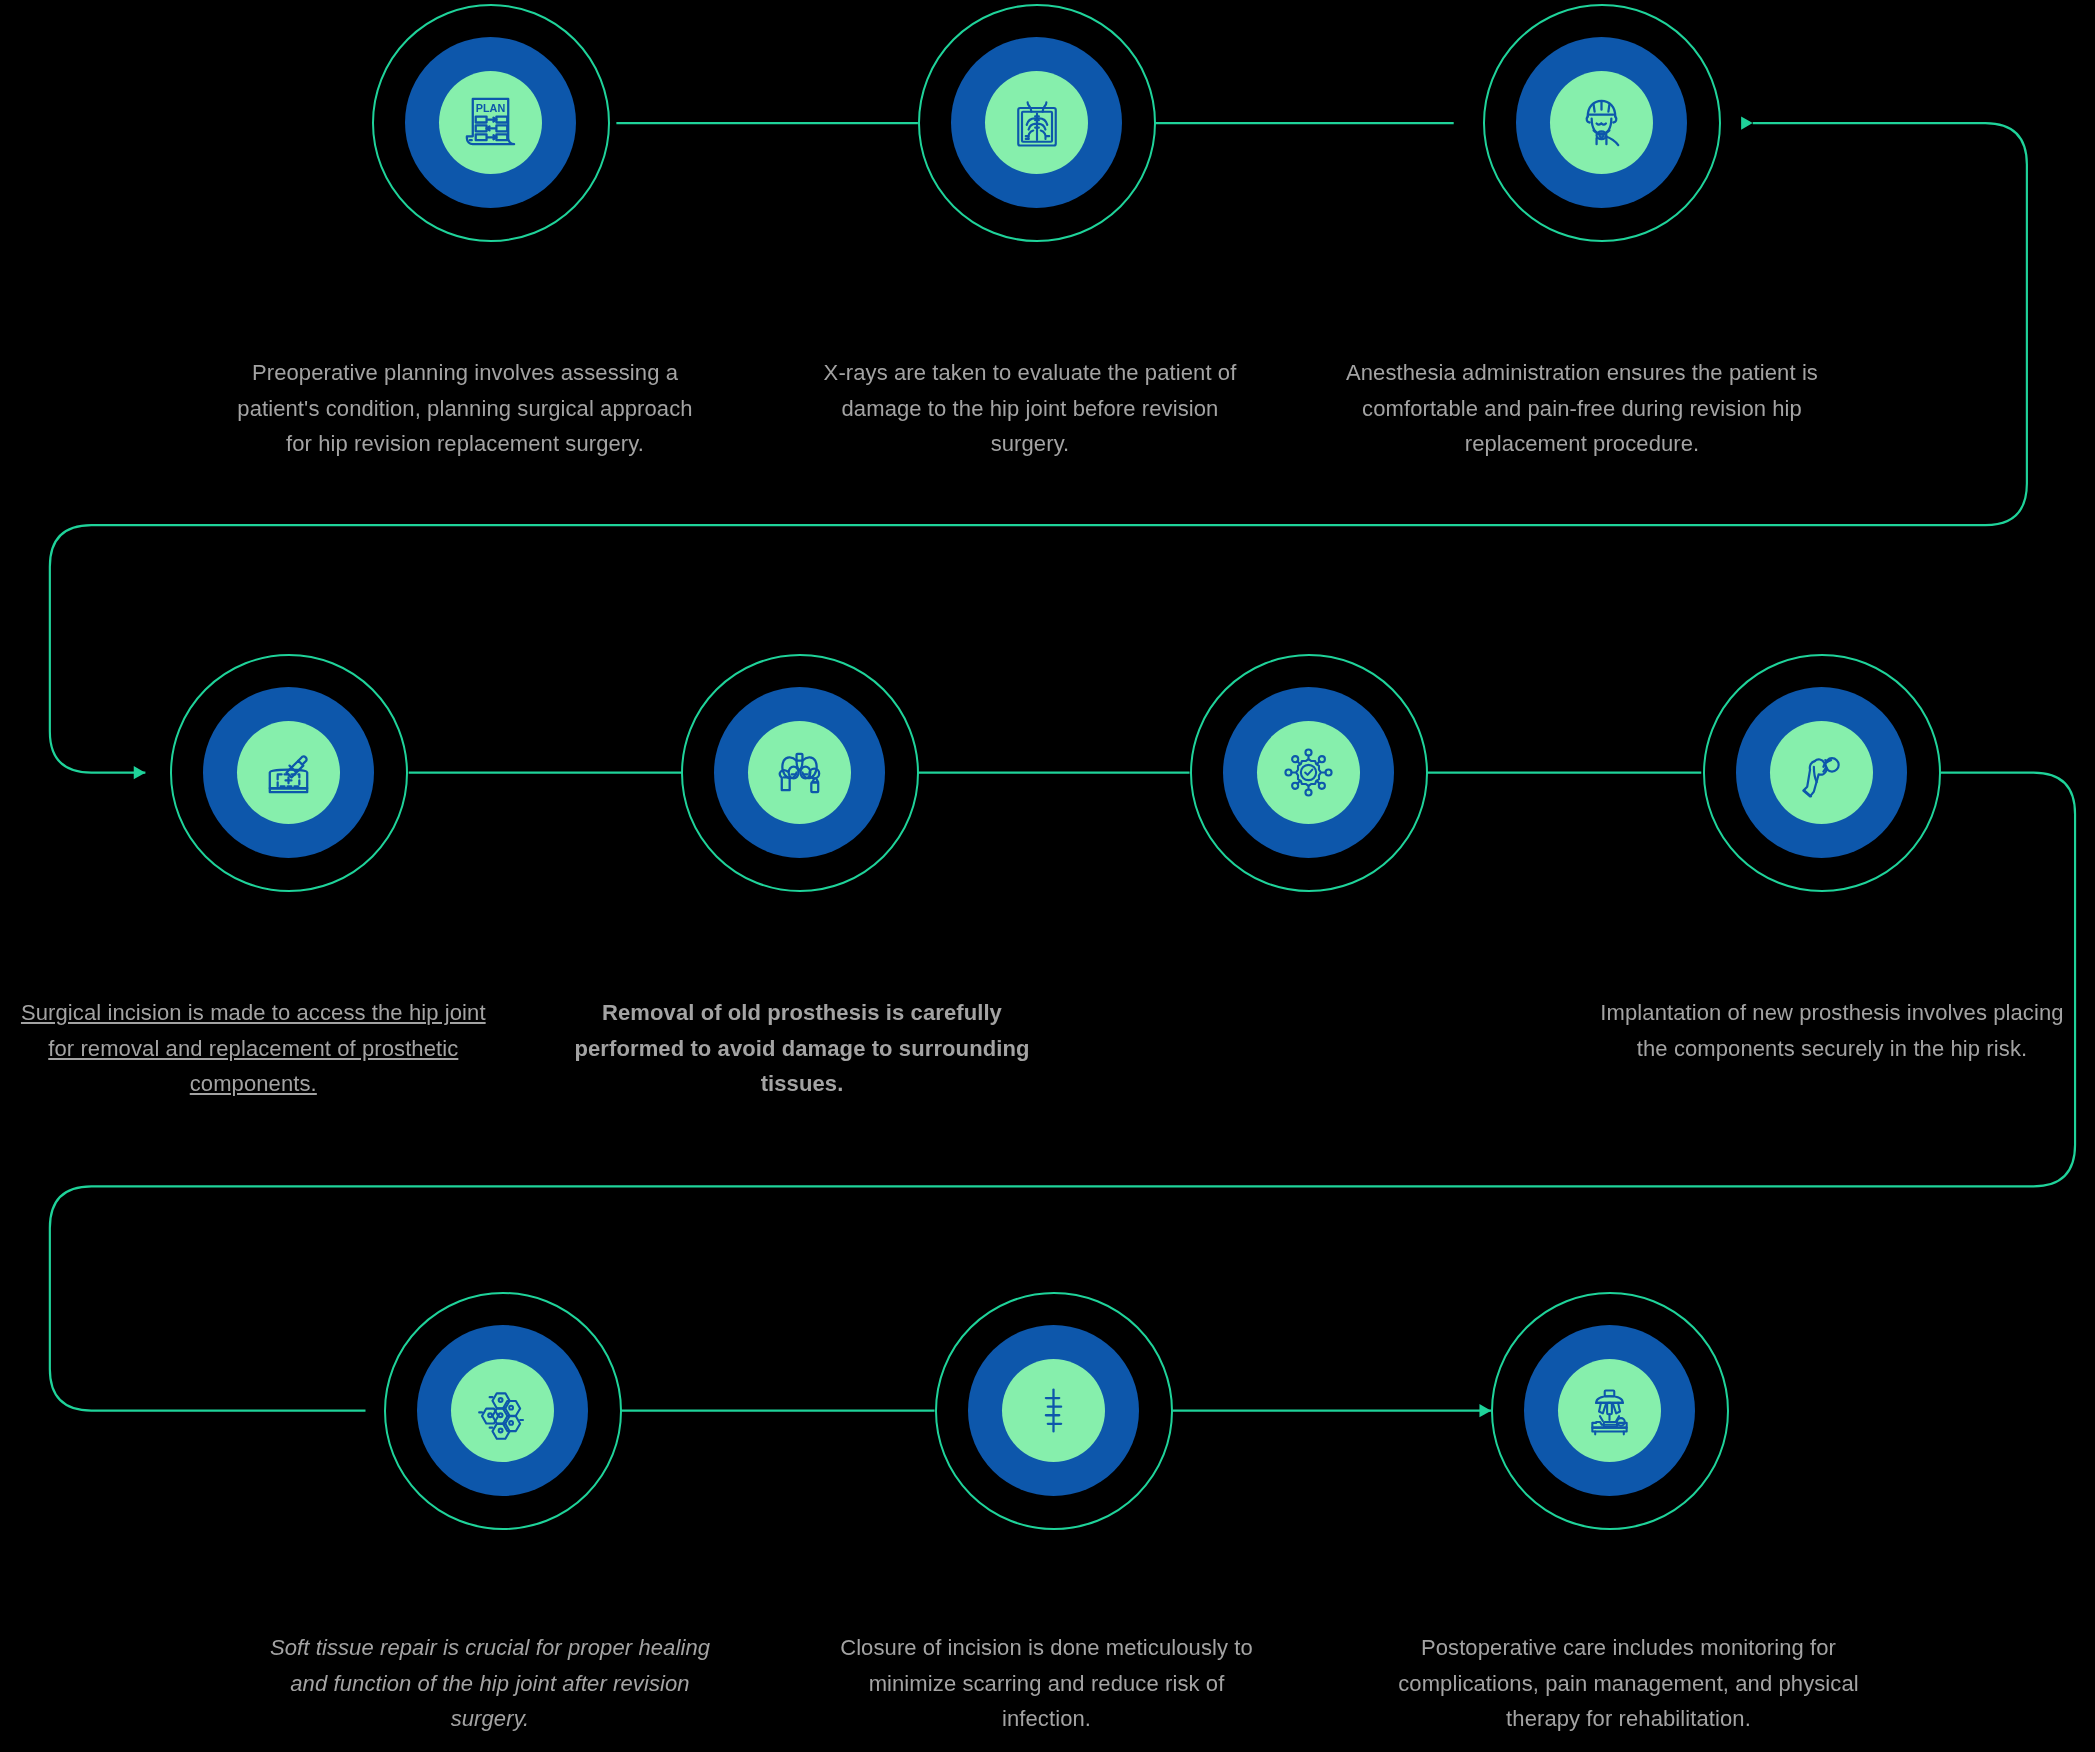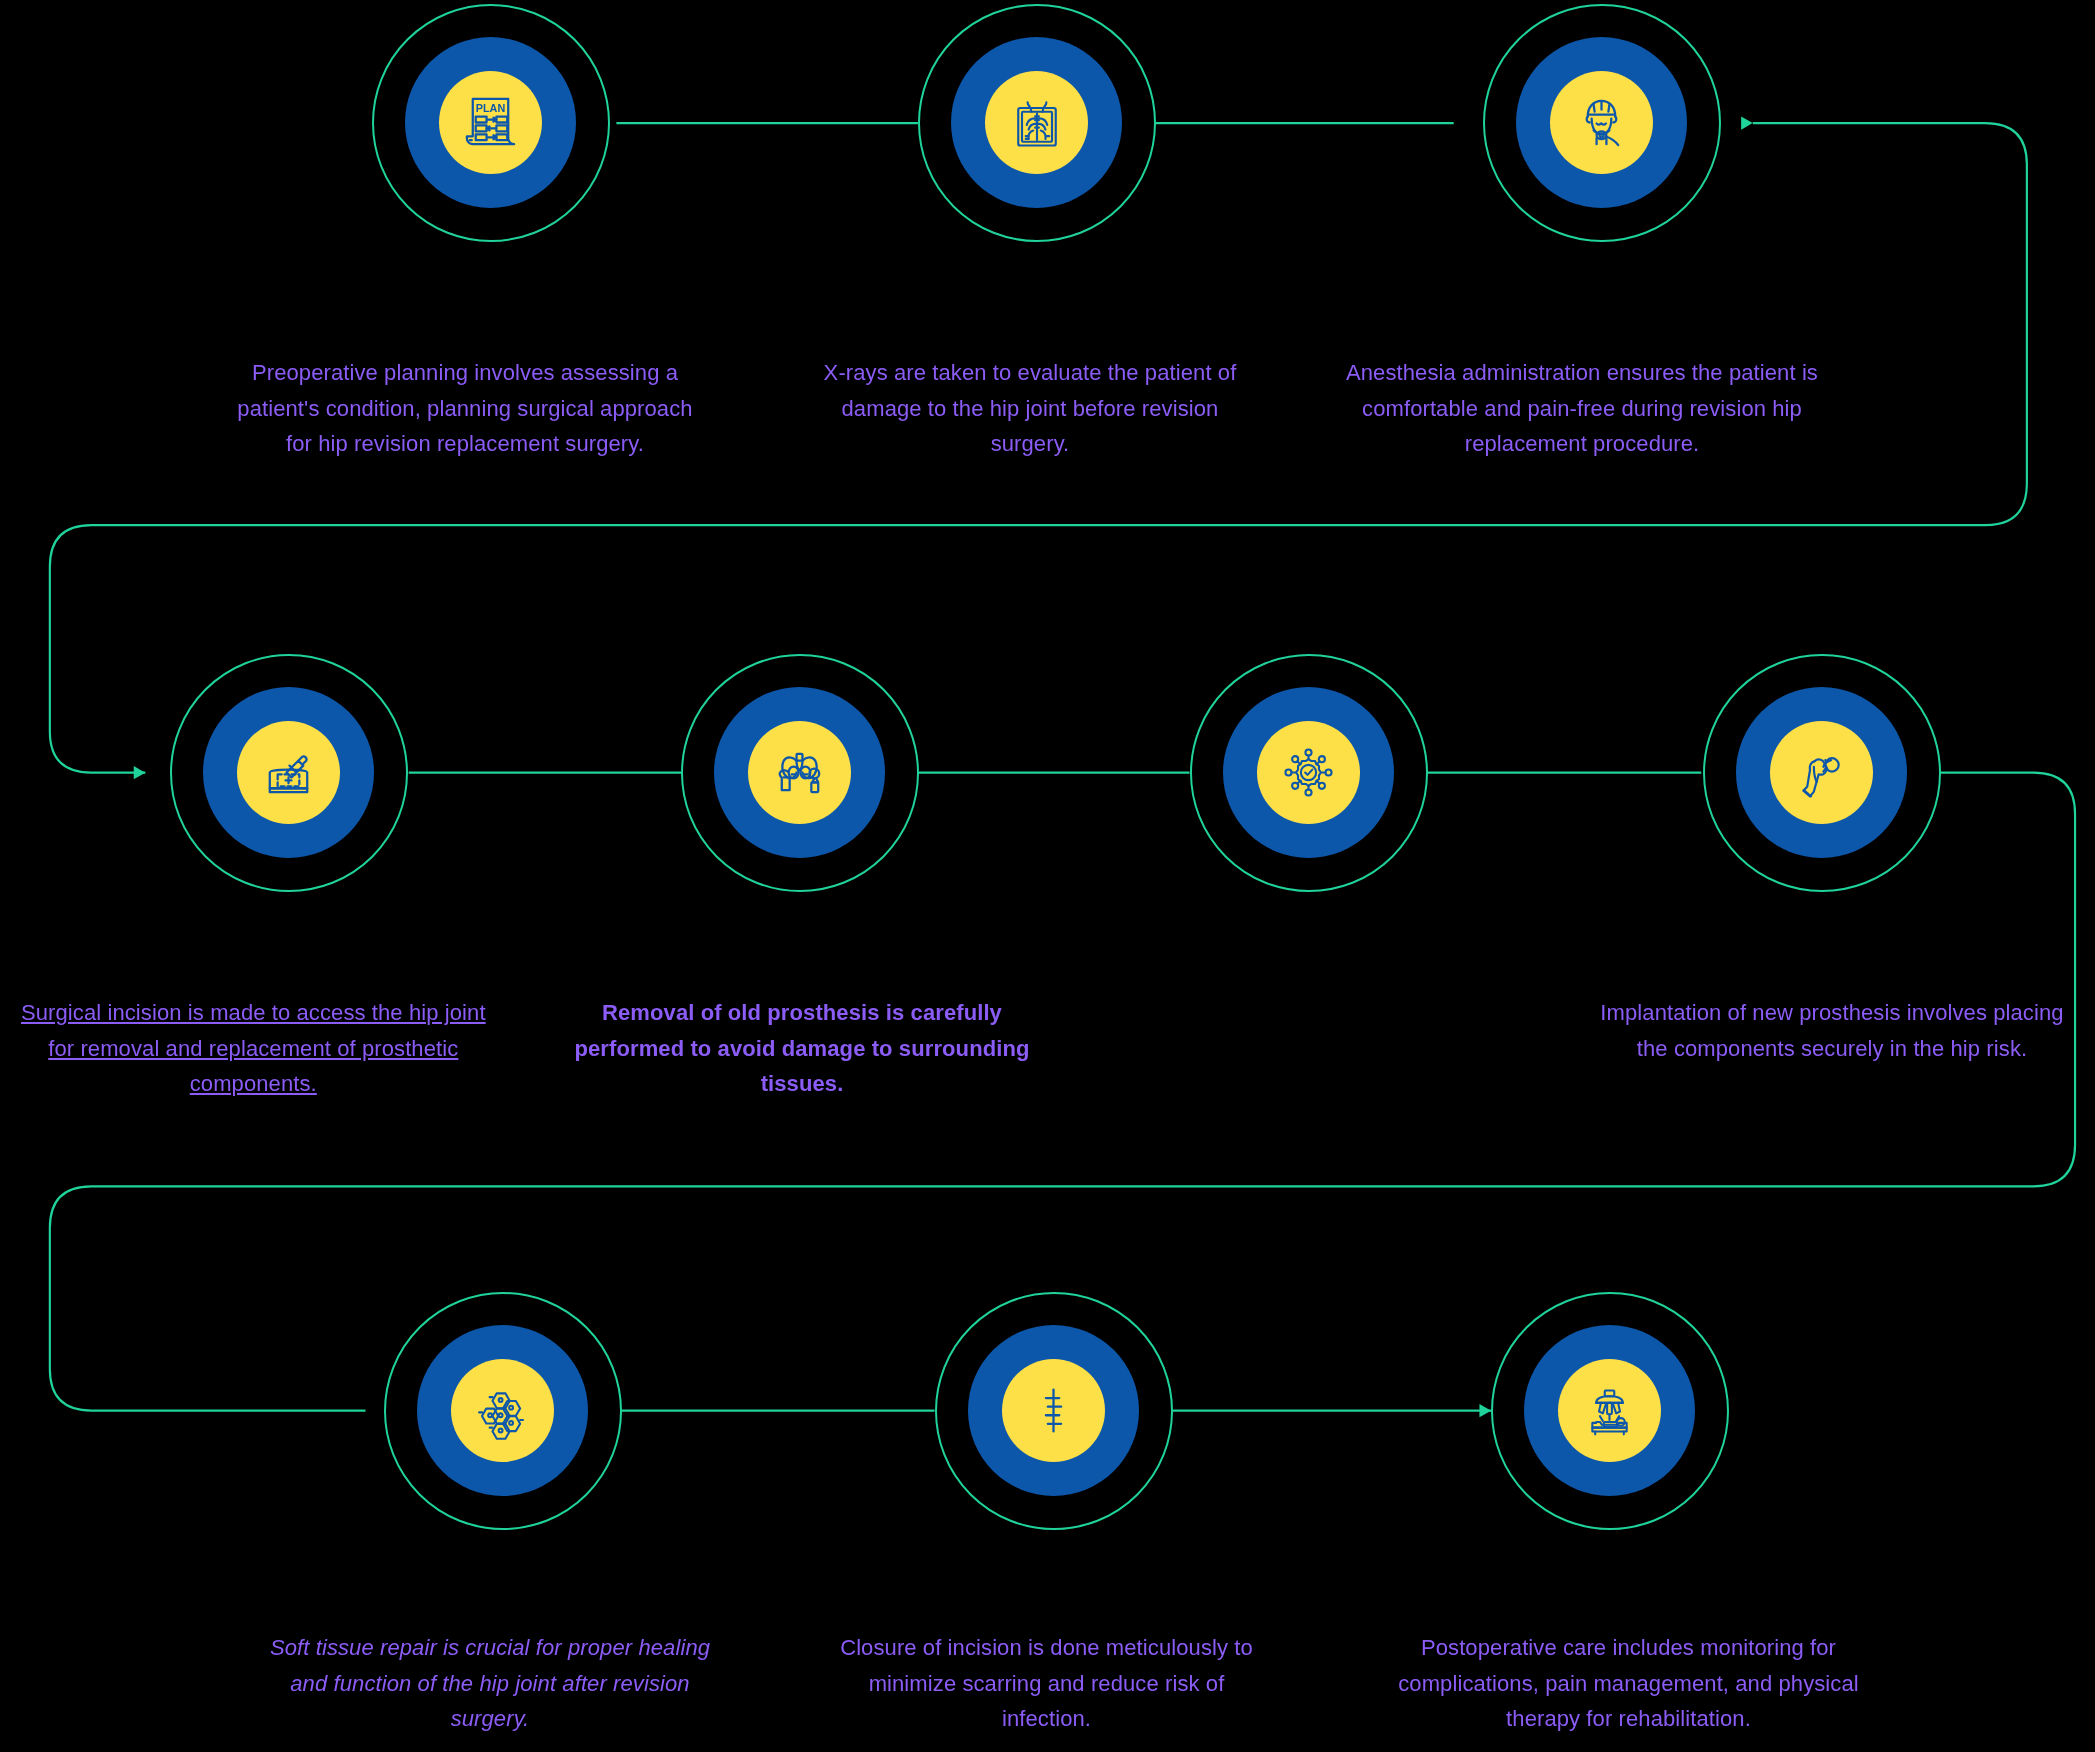--- a/index.html
+++ b/index.html
@@ -38,29 +38,29 @@
     width:171px; height:171px;
     left:33px; top:33px;
     border-radius:50%;
     background:#0d57ab;
   }
   .ring-inner {
     position:absolute;
     width:103px; height:103px;
     left:67px; top:67px;
     border-radius:50%;
-    background:#fde047;
+    background:#86efac;
     display:flex; align-items:center; justify-content:center;
   }
   .ring-inner svg { display:block; }
 
   
   .caption {
     position:absolute; z-index:2;
-    color:#8b5cf6;
+    color:#a3a3a3;
     font-size:22px;
     line-height:1.62;
     text-align:center;
     letter-spacing:0.1px;
   }
 </style>
 </head>
 <body>
 
 <div id="stage">

